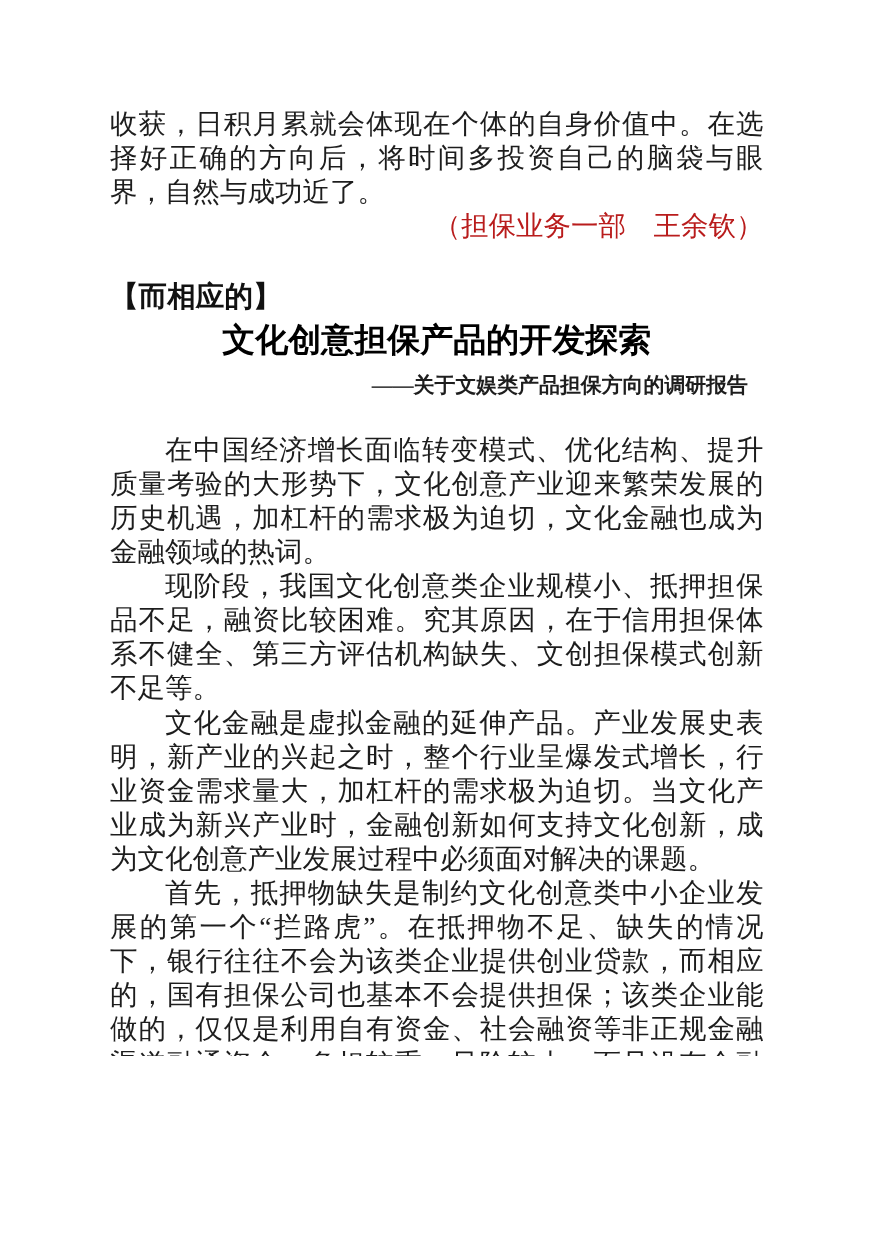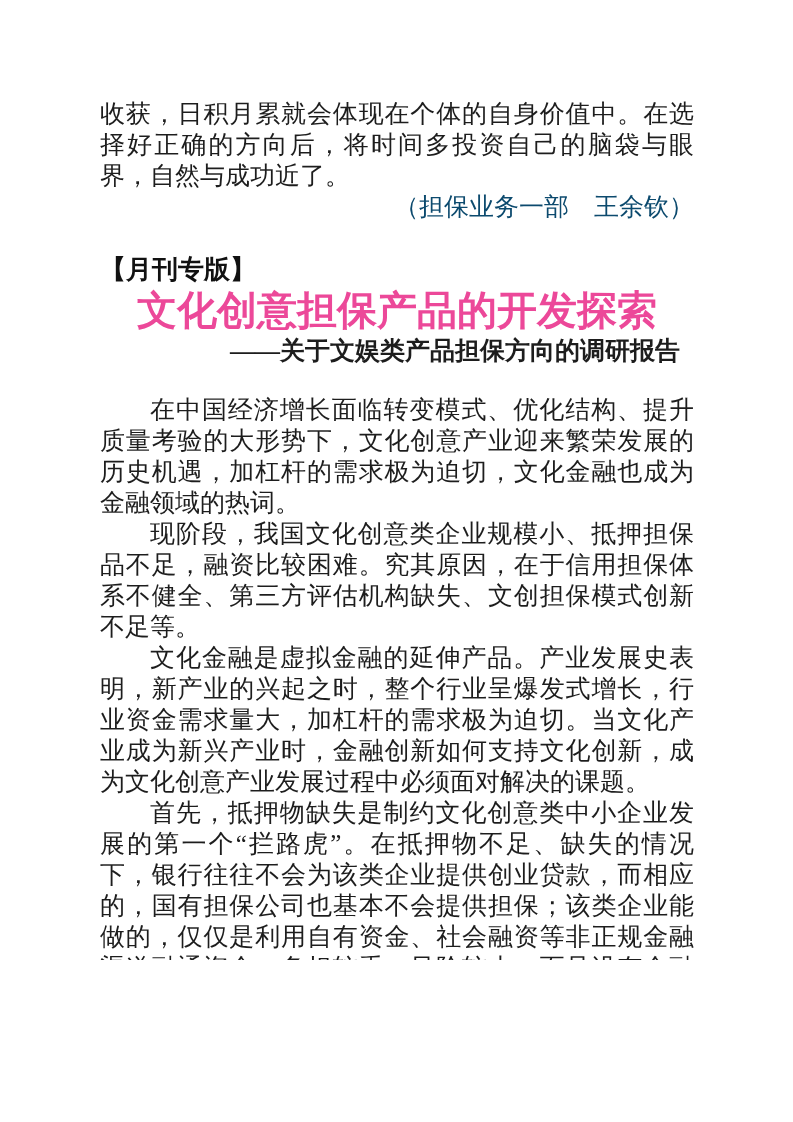--- a/index.html
+++ b/index.html
@@ -30,41 +30,41 @@
     color: #1d1d1d;
   }
   .indent {
     text-indent: 2em;
   }
   .attribution {
     margin: 0;
     font-size: 25px;
     line-height: 31px;
     text-align: right;
-    color: #0c4a6e;
+    color: #b91c1c;
   }
   .section-label {
     margin: 30px 0 0 0;
     font-size: 26px;
     line-height: 36px;
     font-weight: bold;
     color: #111;
   }
   .article-title {
     margin: 0;
     font-family: "Liberation Sans", sans-serif;
-    font-size: 40px;
+    font-size: 30px;
     line-height: 44px;
     font-weight: bold;
     text-align: center;
-    color: #ec4899;
+    color: #000000;
   }
   .article-subtitle {
     margin: 0 14px 0 0;
-    font-size: 25px;
+    font-size: 19px;
     line-height: 38px;
     font-weight: 600;
     text-align: right;
     color: #1d1d1d;
   }
   .gap-before-body {
     height: 24px;
   }
   .page-number {
     position: absolute;
@@ -81,21 +81,21 @@
 <body>
 
 <div class="page">
   <div class="content">
 
     <p class="body-para">收获，日积月累就会体现在个体的自身价值中。在选择好正确的方向后，将时间多投资自己的脑袋与眼界，自然与成功近了。</p>
 
 
     <p class="attribution">（担保业务一部　王余钦）</p>
 
-    <p class="section-label">【月刊专版】</p>
+    <p class="section-label">【而相应的】</p>
 
     <h1 class="article-title">文化创意担保产品的开发探索</h1>
 
     <p class="article-subtitle">——关于文娱类产品担保方向的调研报告</p>
 
     <div class="gap-before-body"></div>
 
     <p class="body-para indent">在中国经济增长面临转变模式、优化结构、提升质量考验的大形势下，文化创意产业迎来繁荣发展的历史机遇，加杠杆的需求极为迫切，文化金融也成为金融领域的热词。</p>
 
     <p class="body-para indent">现阶段，我国文化创意类企业规模小、抵押担保品不足，融资比较困难。究其原因，在于信用担保体系不健全、第三方评估机构缺失、文创担保模式创新不足等。</p>

